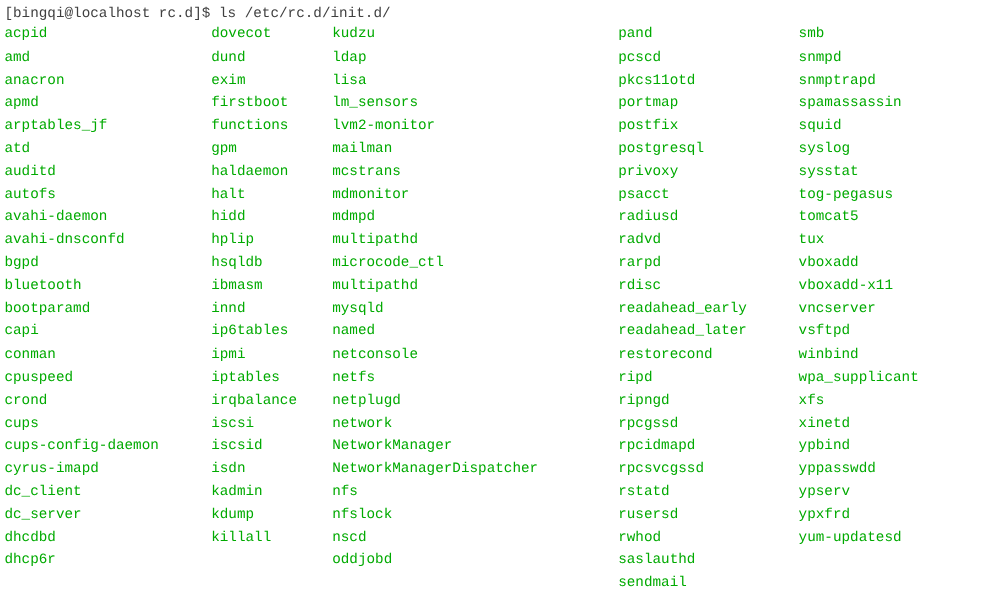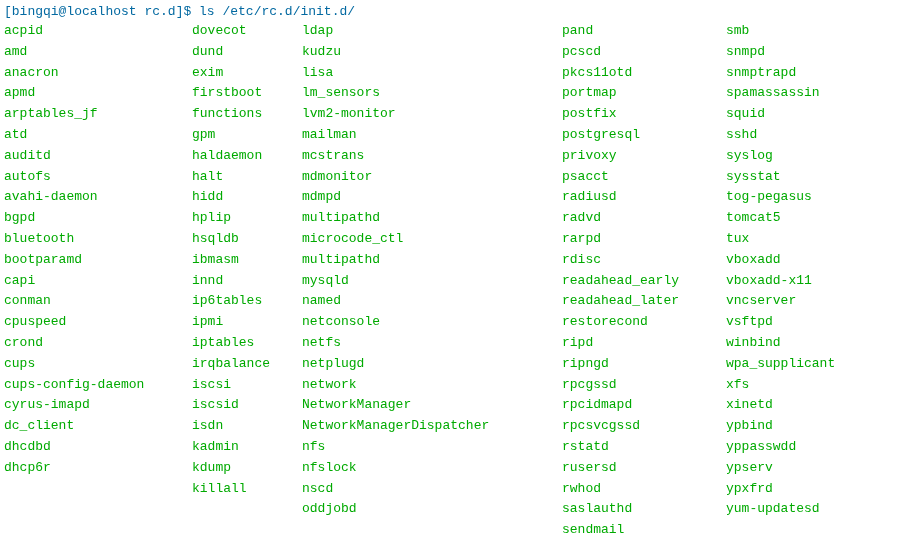--- a/index.html
+++ b/index.html
@@ -9,21 +9,21 @@
     }
     body {
       font-family: 'Courier New', monospace;
       font-size: 13px;
       background: #ffffff;
       color: #000000;
       padding: 4px;
       white-space: nowrap;
     }
     .prompt-line {
-      color: #0369a1;
+      color: #404040;
       margin-bottom: 2px;
     }
     .listing {
       display: flex;
       gap: 0;
     }
     .column {
       display: flex;
       flex-direction: column;
     }
@@ -47,31 +47,33 @@
   <div class="column col1">
       <span class="file">acpid</span>
       <span class="file">amd</span>
       <span class="file">anacron</span>
       <span class="file">apmd</span>
       <span class="file">arptables_jf</span>
       <span class="file">atd</span>
       <span class="file">auditd</span>
       <span class="file">autofs</span>
       <span class="file">avahi-daemon</span>
+      <span class="file">avahi-dnsconfd</span>
       <span class="file">bgpd</span>
       <span class="file">bluetooth</span>
       <span class="file">bootparamd</span>
       <span class="file">capi</span>
       <span class="file">conman</span>
       <span class="file">cpuspeed</span>
       <span class="file">crond</span>
       <span class="file">cups</span>
       <span class="file">cups-config-daemon</span>
       <span class="file">cyrus-imapd</span>
       <span class="file">dc_client</span>
+      <span class="file">dc_server</span>
       <span class="file">dhcdbd</span>
       <span class="file">dhcp6r</span>
     </div>
   <div class="column col2">
       <span class="file">dovecot</span>
       <span class="file">dund</span>
       <span class="file">exim</span>
       <span class="file">firstboot</span>
       <span class="file">functions</span>
       <span class="file">gpm</span>
@@ -87,22 +89,22 @@
       <span class="file">iptables</span>
       <span class="file">irqbalance</span>
       <span class="file">iscsi</span>
       <span class="file">iscsid</span>
       <span class="file">isdn</span>
       <span class="file">kadmin</span>
       <span class="file">kdump</span>
       <span class="file">killall</span>
     </div>
   <div class="column col3">
+      <span class="file">kudzu</span>
       <span class="file">ldap</span>
-      <span class="file">kudzu</span>
       <span class="file">lisa</span>
       <span class="file">lm_sensors</span>
       <span class="file">lvm2-monitor</span>
       <span class="file">mailman</span>
       <span class="file">mcstrans</span>
       <span class="file">mdmonitor</span>
       <span class="file">mdmpd</span>
       <span class="file">multipathd</span>
       <span class="file">microcode_ctl</span>
       <span class="file">multipathd</span>
@@ -145,21 +147,20 @@
       <span class="file">rwhod</span>
       <span class="file">saslauthd</span>
       <span class="file">sendmail</span>
     </div>
   <div class="column col5">
       <span class="file">smb</span>
       <span class="file">snmpd</span>
       <span class="file">snmptrapd</span>
       <span class="file">spamassassin</span>
       <span class="file">squid</span>
-      <span class="file">sshd</span>
       <span class="file">syslog</span>
       <span class="file">sysstat</span>
       <span class="file">tog-pegasus</span>
       <span class="file">tomcat5</span>
       <span class="file">tux</span>
       <span class="file">vboxadd</span>
       <span class="file">vboxadd-x11</span>
       <span class="file">vncserver</span>
       <span class="file">vsftpd</span>
       <span class="file">winbind</span>

